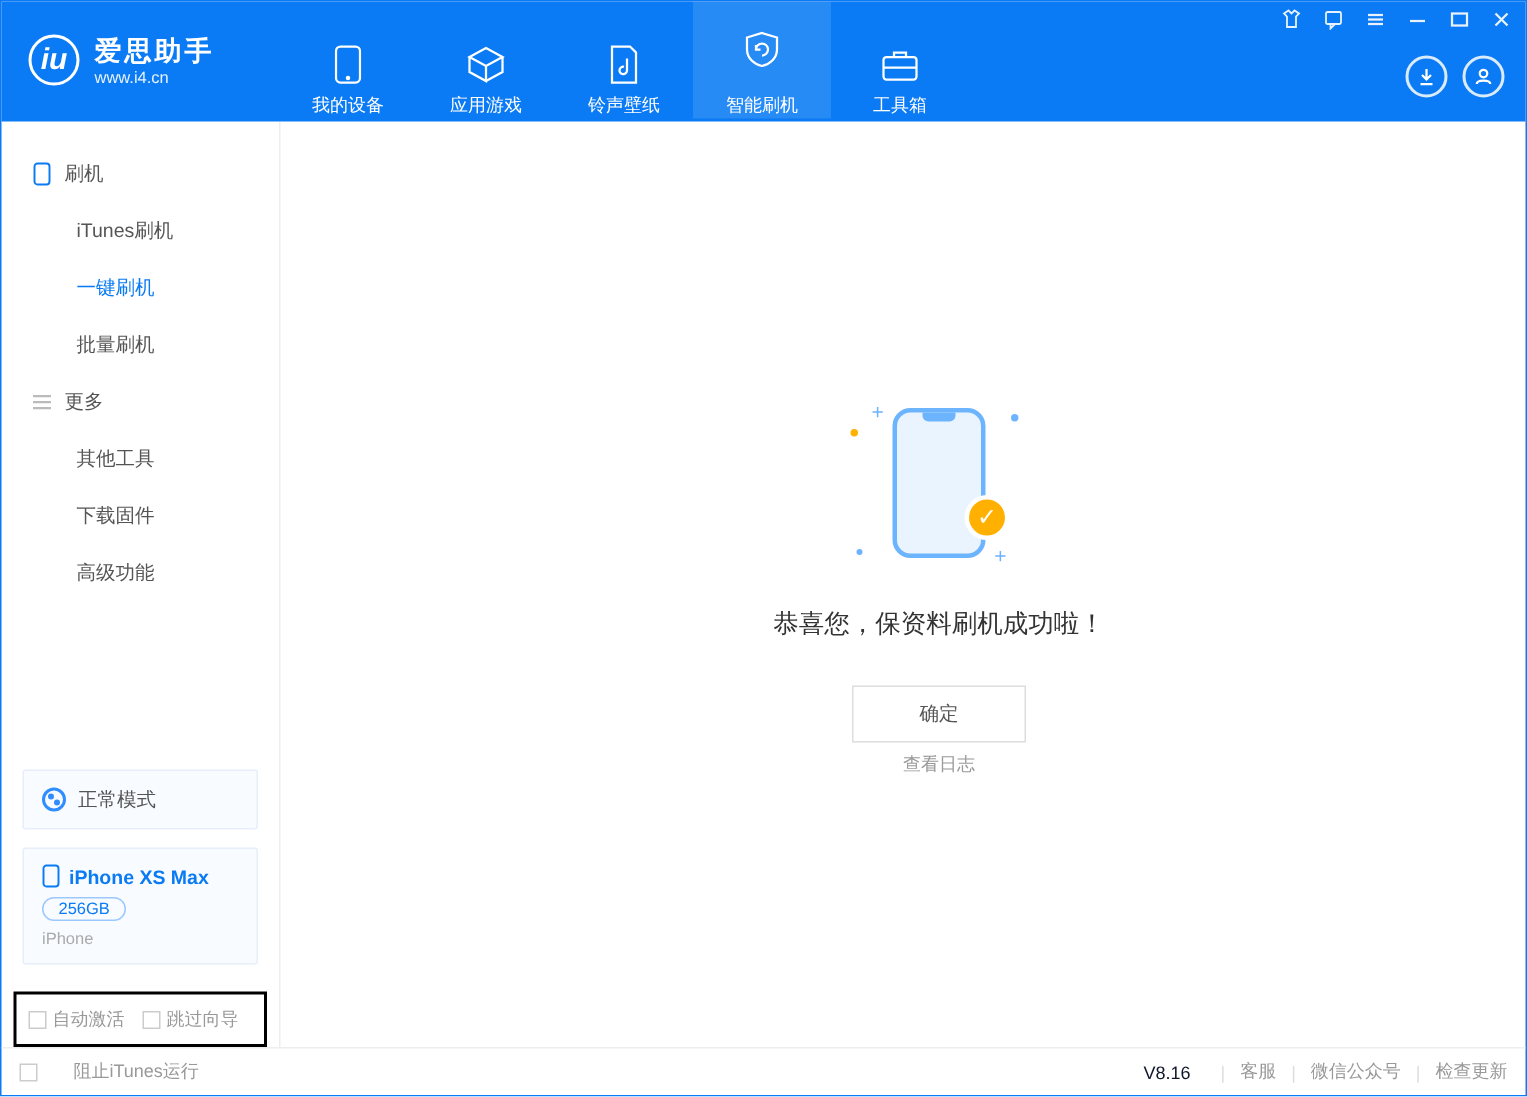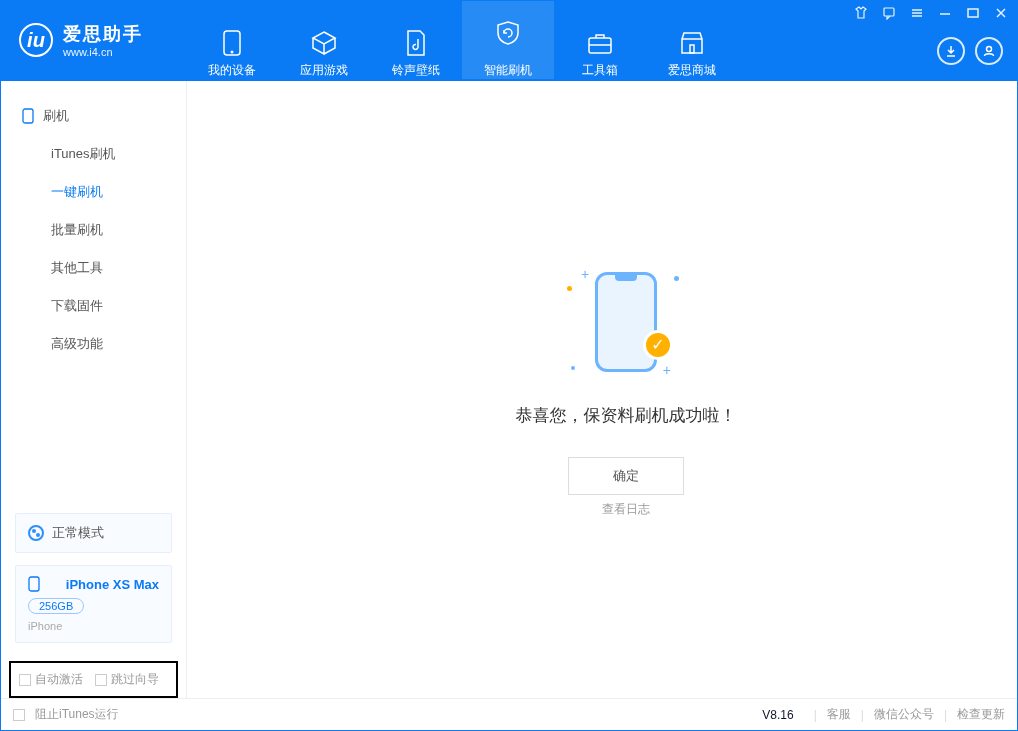--- a/index.html
+++ b/index.html
@@ -32,21 +32,21 @@
 .side-group-title .gicon { width: 14px; height: 14px; display:flex; align-items:center; justify-content:center; color:#0a7bf5; }
 .side-item { padding: 10px 20px 10px 50px; font-size: 13px; color: #555; cursor: pointer; }
 .side-item.selected { color: #0a7bf5; }
 .side-spacer { flex: 1; }
 .mode-card, .device-card { margin: 6px 14px; border: 1px solid #e6eefb; border-radius: 2px; padding: 10px 12px; background: #f8fbff; }
 .mode-card { display: flex; align-items: center; gap: 8px; }
 .mode-icon { width: 16px; height: 16px; border: 2px solid #2f8dff; border-radius: 50%; position: relative; }
 .mode-icon::before, .mode-icon::after { content: ""; position: absolute; width: 4px; height: 4px; background: #2f8dff; border-radius: 50%; }
 .mode-icon::before { top: 2px; left: 2px; }
 .mode-icon::after { bottom: 2px; right: 2px; }
-.device-card .dname { font-weight: bold; color: #0a7bf5; font-size: 13px; display:flex; align-items:center; gap:6px;justify-content:space-between; }
+.device-card .dname { font-weight: bold; color: #0a7bf5; font-size: 13px; display:flex; align-items:center; gap:6px; }
 .device-card .dcap { display: inline-block; margin-top: 6px; font-size: 11px; color: #0a7bf5; border: 1px solid #9bc8ff; border-radius: 10px; padding: 1px 10px; }
 .device-card .dtype { margin-top: 6px; font-size: 11px; color: #aaa; }
 .chk-row { border: 2px solid #000000; margin: 12px 8px 0 8px; padding: 8px 8px; display: flex; gap: 12px; }
 .chk { display: flex; align-items: center; gap: 4px; font-size: 12px; color: #999; cursor: pointer; }
 .chk .box { width: 12px; height: 12px; border: 1px solid #ccc; }
 
 
 .main { flex: 1; display: flex; flex-direction: column; align-items: center; justify-content: center; gap: 6px; position: relative; }
 .illus { position: relative; width: 130px; height: 120px; display:flex; align-items:center; justify-content:center; }
 .phone-shape { width: 62px; height: 100px; border: 3px solid #6db4ff; border-radius: 12px; background: #eaf4ff; position: relative; }
@@ -58,21 +58,21 @@
 .spark.s3 { width:4px;height:4px;background:#6db4ff; bottom:12px; left:10px; }
 .plus { position:absolute; color:#6db4ff; font-size:14px; }
 .plus.p1 { top:4px; left:20px; }
 .plus.p2 { bottom:4px; right:20px; }
 .success-text { font-size: 17px; color: #333; margin-top: 16px; }
 .confirm-btn { margin-top: 24px; border: 1px solid #ddd; background: #fff; padding: 9px 44px; font-size: 13px; color: #555; cursor: pointer; }
 .view-log { font-size: 12px; color: #999; cursor: pointer; }
 
 
 .statusbar { height: 32px; border-top: 1px solid #eee; display: flex; align-items: center; padding: 0 12px; font-size: 12px; color: #999; }
-.statusbar .left { display: flex; align-items: center; gap: 10px; }
+.statusbar .left { display: flex; align-items: center; gap: 24px; }
 .statusbar .left .box { width: 12px; height: 12px; border: 1px solid #ccc; }
 .statusbar .spacer { flex: 1; }
 .statusbar .links { display:flex; align-items:center; gap:10px; }
 .statusbar .links .sep { color:#ddd; }
 .statusbar .links .lnk { cursor: pointer; }
 .ver { color: #0f172a; font-size: 12px; margin-right:10px; }
 
 svg { display:block; }
 </style>
 </head>
@@ -128,29 +128,20 @@
       <div class="nav-btn">
         <span class="icon">
             <svg width="26" height="24" viewBox="0 0 26 24">
               <rect x="2" y="7" width="22" height="15" rx="2" fill="none" stroke="#fff" stroke-width="1.5"></rect>
               <path d="M9 7 V4 H17 V7" fill="none" stroke="#fff" stroke-width="1.5"></path>
               <line x1="2" y1="14" x2="24" y2="14" stroke="#fff" stroke-width="1.5"></line>
             </svg>
           </span>
         <span class="lbl">工具箱</span>
       </div>
-      <div class="nav-btn">
-        <span class="icon">
-            <svg width="26" height="24" viewBox="0 0 26 24">
-              <path d="M3 8 H23 V22 H3 Z M3 8 L5 2 H21 L23 8" fill="none" stroke="#fff" stroke-width="1.5"></path>
-              <rect x="11" y="14" width="4" height="8" fill="none" stroke="#fff" stroke-width="1.5"></rect>
-            </svg>
-          </span>
-        <span class="lbl">爱思商城</span>
-      </div>
     </div>
 
     <div class="win-ctrls-top">
       <div class="wc">
           <svg width="14" height="14" viewBox="0 0 14 14">
             <path d="M2 3 L5 1 L7 3 L9 1 L12 3 L10 5 V12 H4 V5 Z" fill="none" stroke="#fff" stroke-width="1.2"></path>
           </svg>
         </div>
       <div class="wc">
           <svg width="14" height="14" viewBox="0 0 14 14">
@@ -206,20 +197,30 @@
             <svg width="12" height="16" viewBox="0 0 12 16">
               <rect x="1" y="1" width="10" height="14" rx="2" fill="none" stroke="#0a7bf5" stroke-width="1.3"></rect>
             </svg>
           </span>
         <span>刷机</span>
       </div>
       <div class="side-item">iTunes刷机</div>
       <div class="side-item selected">一键刷机</div>
       <div class="side-item">批量刷机</div>
 
+      <div class="side-group-title">
+        <span class="gicon" style="color:#bbb">
+            <svg width="14" height="12" viewBox="0 0 14 12">
+              <line x1="1" y1="2" x2="13" y2="2" stroke="#bbb" stroke-width="1.5"></line>
+              <line x1="1" y1="6" x2="13" y2="6" stroke="#bbb" stroke-width="1.5"></line>
+              <line x1="1" y1="10" x2="13" y2="10" stroke="#bbb" stroke-width="1.5"></line>
+            </svg>
+          </span>
+        <span>更多</span>
+      </div>
       <div class="side-item">其他工具</div>
       <div class="side-item">下载固件</div>
       <div class="side-item">高级功能</div>
 
       <div class="side-spacer"></div>
 
       <div class="mode-card">
         <span class="mode-icon"></span>
         <span>正常模式</span>
       </div>

